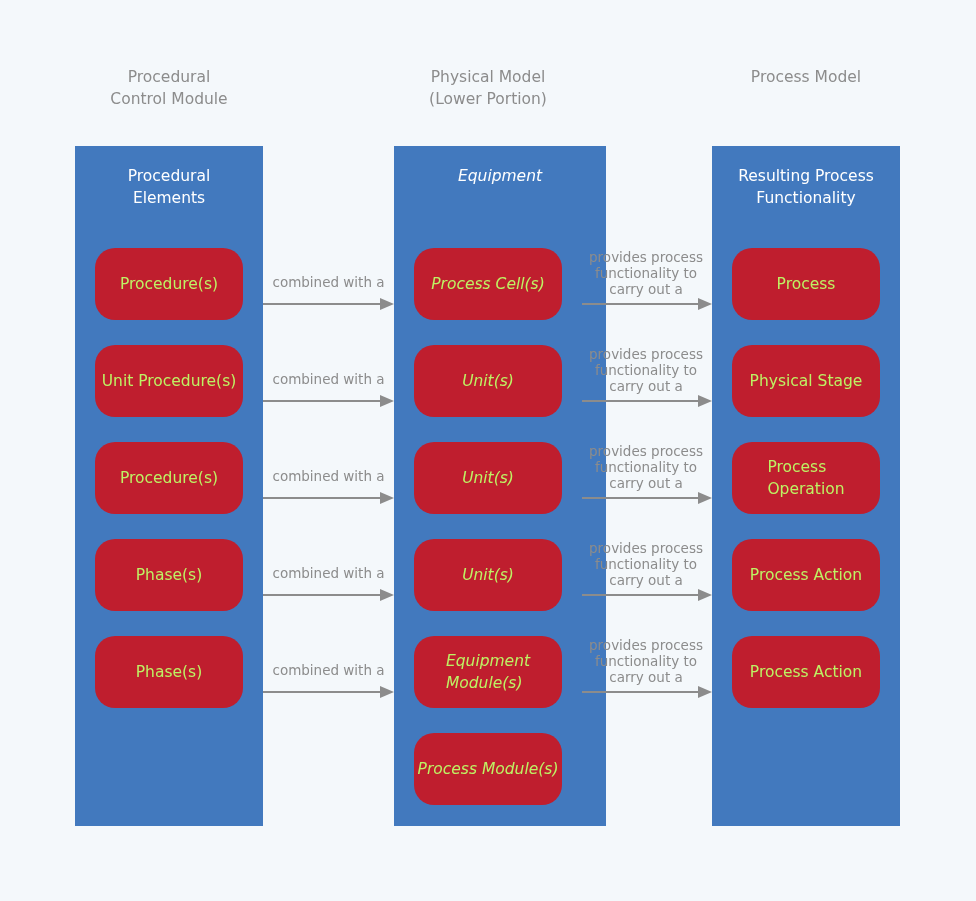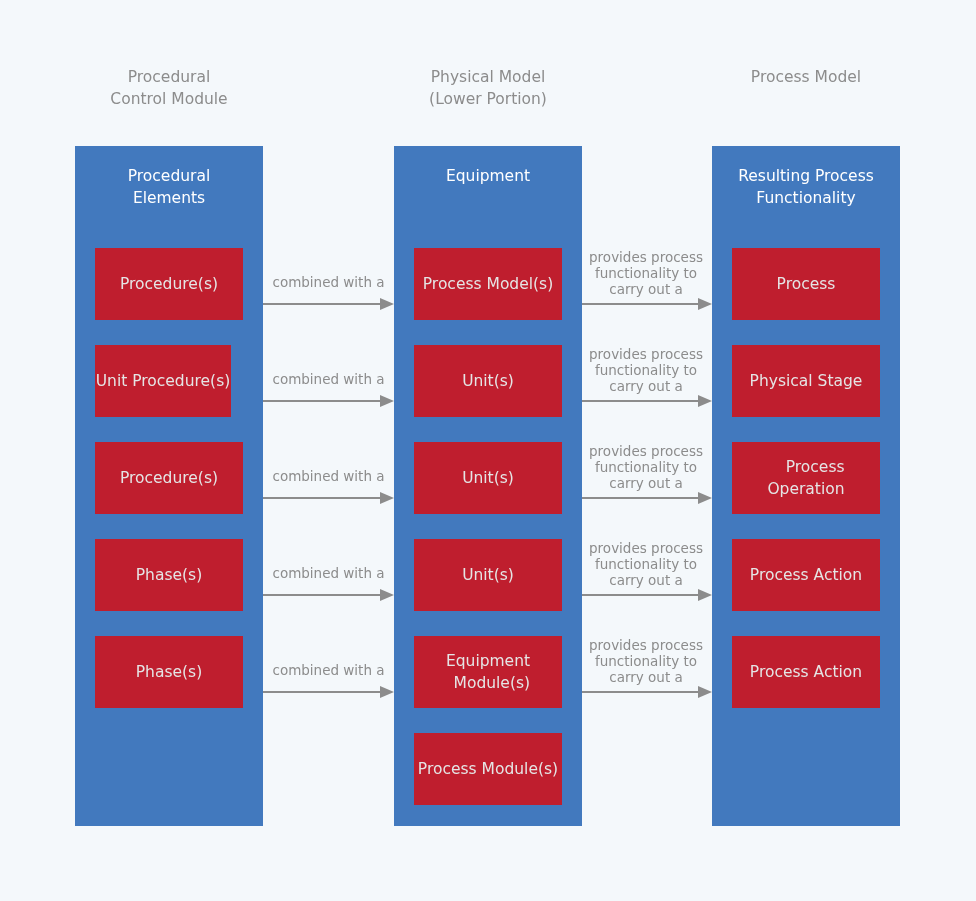--- a/index.html
+++ b/index.html
@@ -46,29 +46,30 @@
     color: #ffffff;
     font-size: 15.5px;
     line-height: 22px;
     white-space: pre-line;
   }
 
   
   .rbox {
     position: absolute;
     background: #bf1e2e;
-    color: #e5e5e5;
+    color: #bef264;
     font-size: 15.5px;
     line-height: 22px;
     display: flex;
     align-items: center;
     justify-content: center;
-    text-align: right;
+    text-align: left;
     white-space: pre-line;
     box-sizing: border-box;
+    border-radius: 20px;
   }
 
   
   .arrow {
     position: absolute;
     height: 12px;
   }
   .arrow .shaft {
     position: absolute;
     left: 0;
@@ -105,30 +106,30 @@
   <div class="col-caption" style="left:394px; width:188px; top:66px;">Physical Model
 (Lower Portion)</div>
 
   <div class="col-caption" style="left:712px; width:188px; top:66px;">Process Model</div>
 
   <div class="column" style="left:75px; width:188px;">
     <div class="column-title">Procedural
 Elements</div>
 
     <div class="rbox" style="left:20px; width:148px; top:102px; height:72px;">Procedure(s)</div>
-    <div class="rbox" style="left:20px; width:136px; top:199px; height:72px;">Unit Procedure(s)</div>
+    <div class="rbox" style="left:20px; width:148px; top:199px; height:72px;">Unit Procedure(s)</div>
     <div class="rbox" style="left:20px; width:148px; top:296px; height:72px;">Procedure(s)</div>
     <div class="rbox" style="left:20px; width:148px; top:393px; height:72px;">Phase(s)</div>
     <div class="rbox" style="left:20px; width:148px; top:490px; height:72px;">Phase(s)</div>
   </div>
 
-  <div class="column" style="left:394px; width:188px;">
+  <div class="column" style="left:394px; width:212px;font-style:italic;">
     <div class="column-title">Equipment</div>
 
-    <div class="rbox" style="left:20px; width:148px; top:102px; height:72px;">Process Model(s)</div>
+    <div class="rbox" style="left:20px; width:148px; top:102px; height:72px;">Process Cell(s)</div>
     <div class="rbox" style="left:20px; width:148px; top:199px; height:72px;">Unit(s)</div>
     <div class="rbox" style="left:20px; width:148px; top:296px; height:72px;">Unit(s)</div>
     <div class="rbox" style="left:20px; width:148px; top:393px; height:72px;">Unit(s)</div>
     <div class="rbox" style="left:20px; width:148px; top:490px; height:72px;">Equipment
 Module(s)</div>
     <div class="rbox" style="left:20px; width:148px; top:587px; height:72px;">Process Module(s)</div>
   </div>
 
   <div class="column" style="left:712px; width:188px;">
     <div class="column-title">Resulting Process

